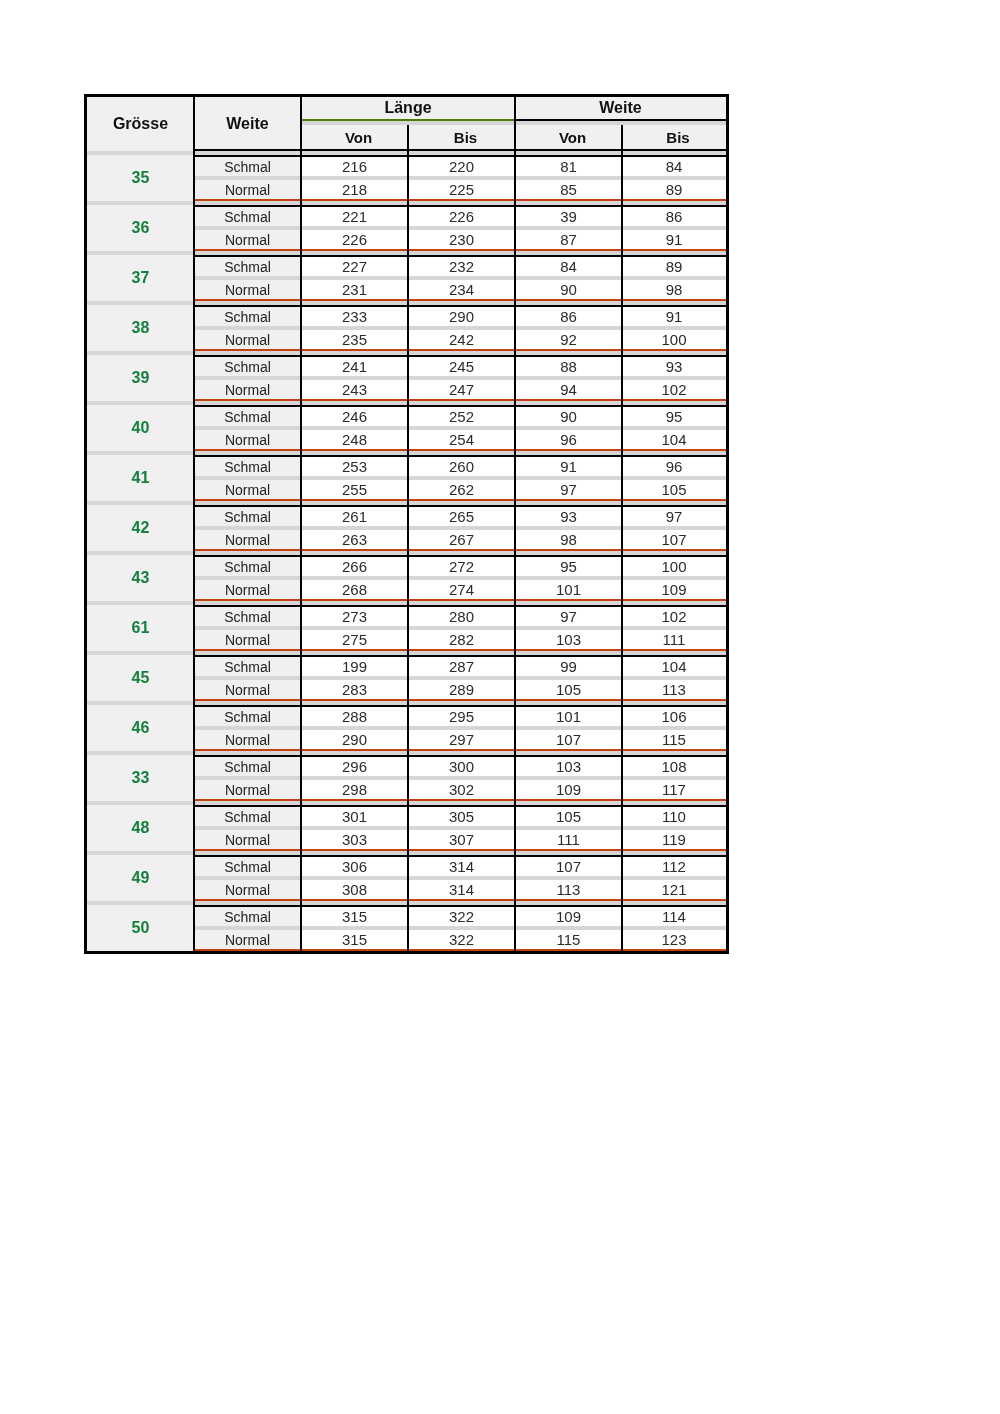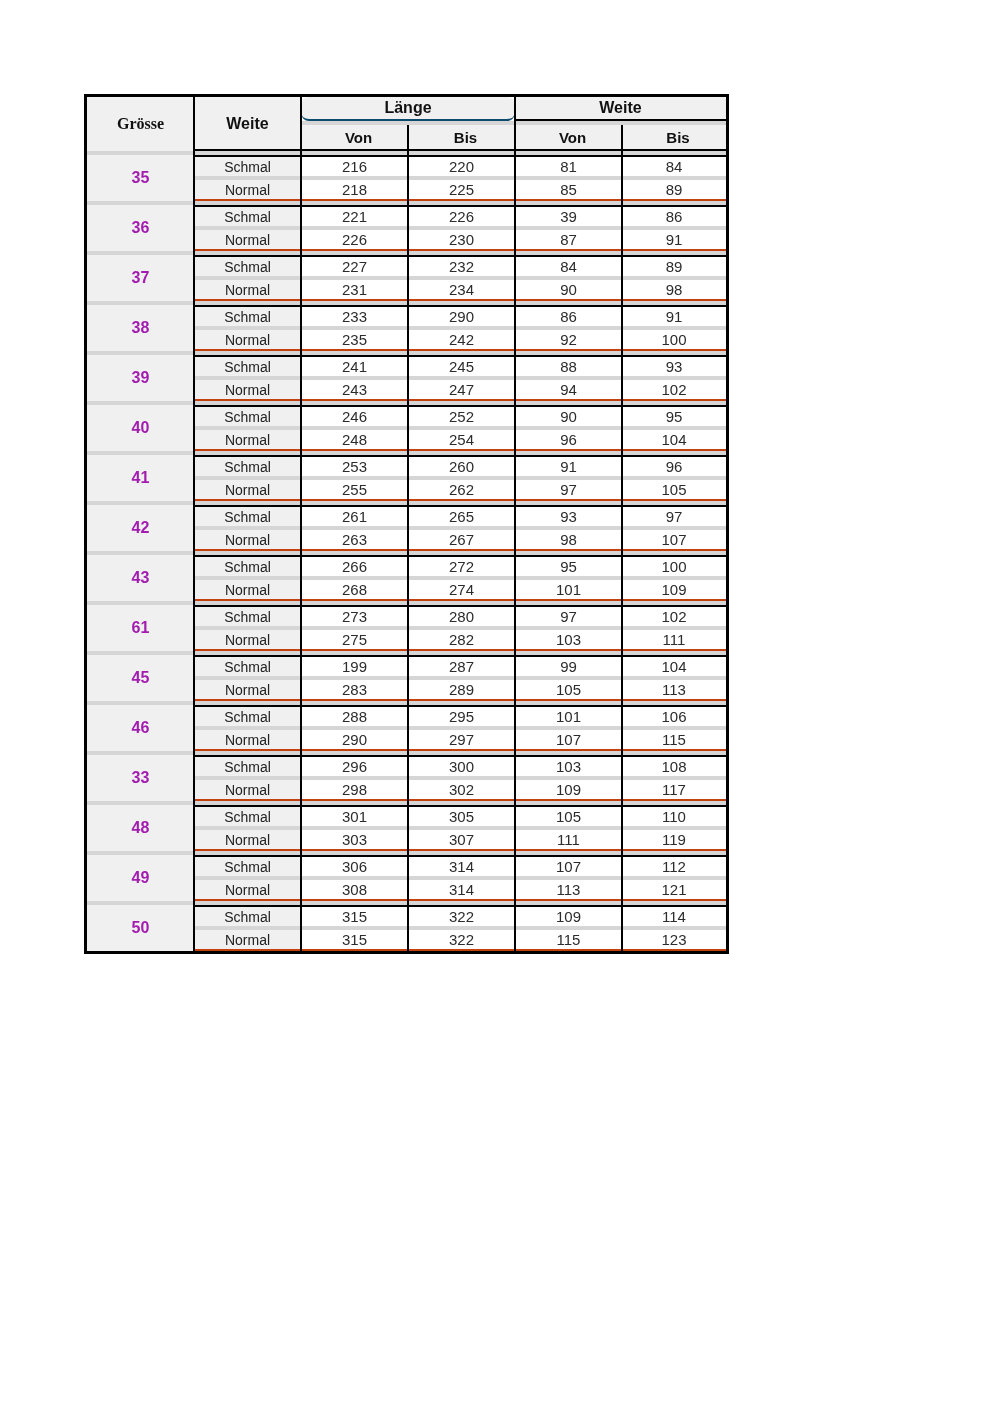--- a/index.html
+++ b/index.html
@@ -23,23 +23,23 @@
     display:grid;
     grid-template-columns:107px 107px 107px 107px 107px 1fr;
     grid-template-rows:24px 4px 24px 2px 4px;
   }
   .hc{
     background:#f0f0f0;
     display:flex;align-items:center;justify-content:center;
     font-weight:bold;font-size:16px;color:#111;
     box-sizing:border-box;
   }
-  .hc-groesse{grid-column:1;grid-row:1/5;font-family:Liberation Serif, serif;}
+  .hc-groesse{grid-column:1;grid-row:1/5;}
   .hc-weite{grid-column:2;grid-row:1/5;}
-  .hc-laenge{grid-column:3/5;grid-row:1;border-bottom:2px solid #0c4a6e;border-radius:8px;}
+  .hc-laenge{grid-column:3/5;grid-row:1;border-bottom:2px solid #4d7c0f;}
   .hc-weite2{grid-column:5/7;grid-row:1;border-bottom:2px solid #000;}
   .hband{grid-row:2;background:#d6d6d6;}
   .hband-l{grid-column:3/5;}
   .hband-w{grid-column:5/7;}
   .hc2{
     grid-row:3;
     background:#f0f0f0;
     display:flex;align-items:center;justify-content:center;
     font-weight:bold;font-size:15px;color:#111;padding-left:8px;
   }
@@ -48,21 +48,21 @@
   .hblack{grid-row:4;grid-column:2/7;background:#000;}
   .hband-full{grid-row:5;grid-column:1/7;background:#d6d6d6;}
   
   .grp{
     display:grid;
     grid-template-columns:107px 1fr;
   }
   .gsize{
     background:#f0f0f0;
     display:flex;align-items:center;justify-content:center;
-    font-weight:bold;font-size:16px;color:#a21caf;
+    font-weight:bold;font-size:16px;color:#15803d;
   }
   .gbox{
     border-top:2px solid #000;
     border-bottom:2px solid #c2410c;
     box-sizing:border-box;
   }
   .grow{
     display:grid;
     grid-template-columns:107px 107px 107px 107px 1fr;
     height:19px;

